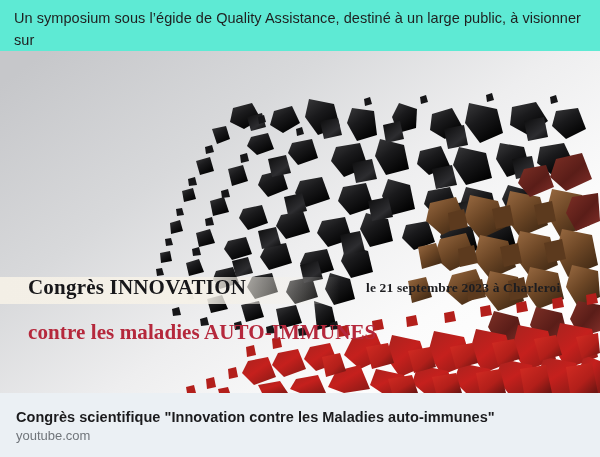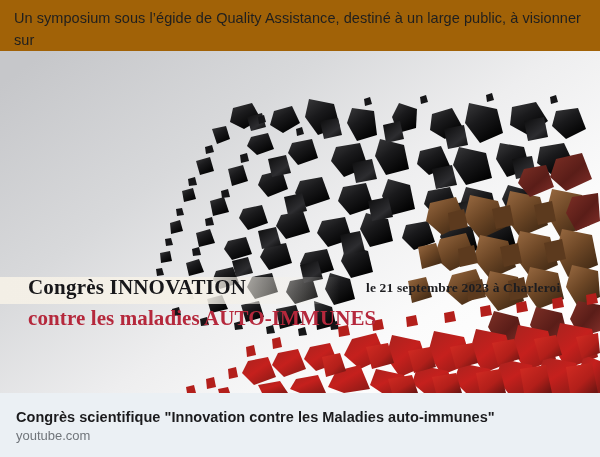--- a/index.html
+++ b/index.html
@@ -2,21 +2,21 @@
 <html><head>
 <meta charset="utf-8">
 <style>
   * { margin:0; padding:0; box-sizing:border-box; }
   html, body {
     width:600px; height:457px;
     background:#ffffff;
     font-family:"Liberation Sans", sans-serif;
     overflow:hidden;
   }
-  .page { position:relative; width:600px; height:457px; background:#a16207; }
+  .page { position:relative; width:600px; height:457px; background:#5eead4; }
 
   
   .header-text {
     position:absolute; left:0; top:0; width:600px;
     padding:7px 14px 0 14px;
     font-size:14.5px; line-height:22px; color:#1f1f1f;
     letter-spacing:0.05px;
   }
 
   
@@ -40,21 +40,21 @@
   }
   .banner-title-1 {
     font-family:"Liberation Serif", serif;
     font-size:21px; font-weight:700; color:#17171a;
     letter-spacing:0.2px; line-height:28px; white-space:nowrap;
   }
   .banner-title-2 {
     font-family:"Liberation Serif", serif;
     font-size:21px; font-weight:700; color:#b5283c;
     letter-spacing:0.1px; line-height:28px; white-space:nowrap;
-    margin-top:3px;
+    margin-top:17px;
   }
   .banner-date {
     position:absolute; left:366px; top:229px;
     font-family:"Liberation Serif", serif;
     font-size:13.5px; font-weight:600; color:#1d1d20;
     white-space:nowrap; letter-spacing:0.15px;
   }
 
   
   .caption {

